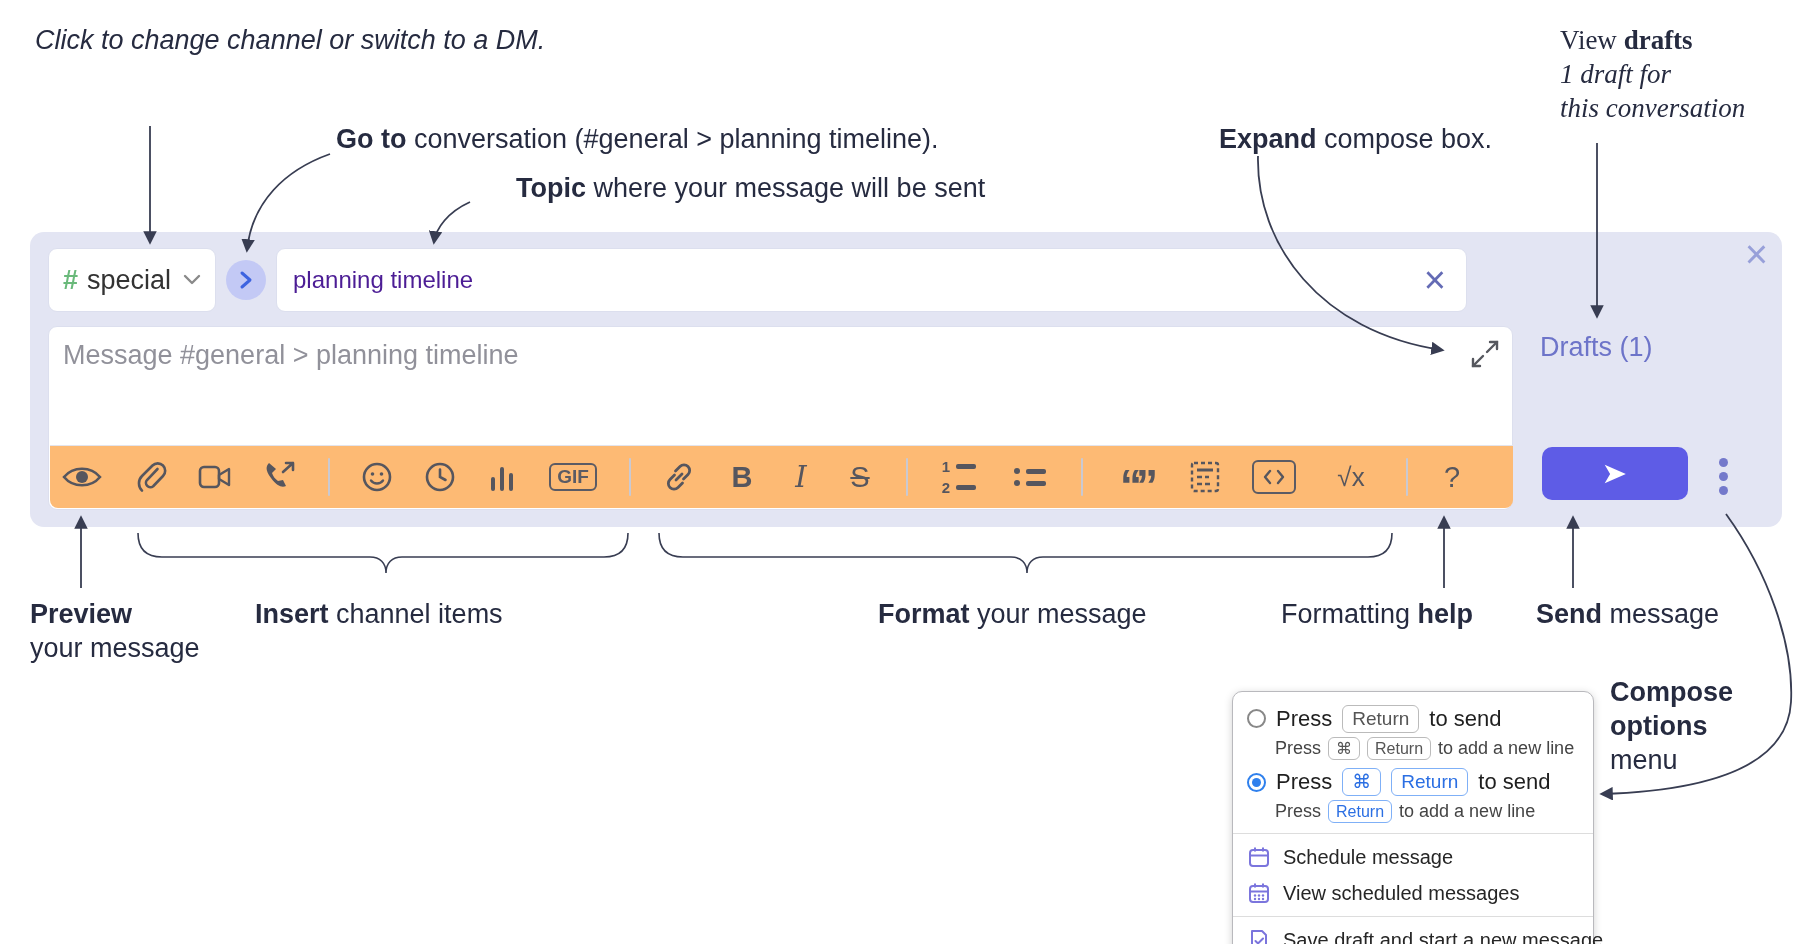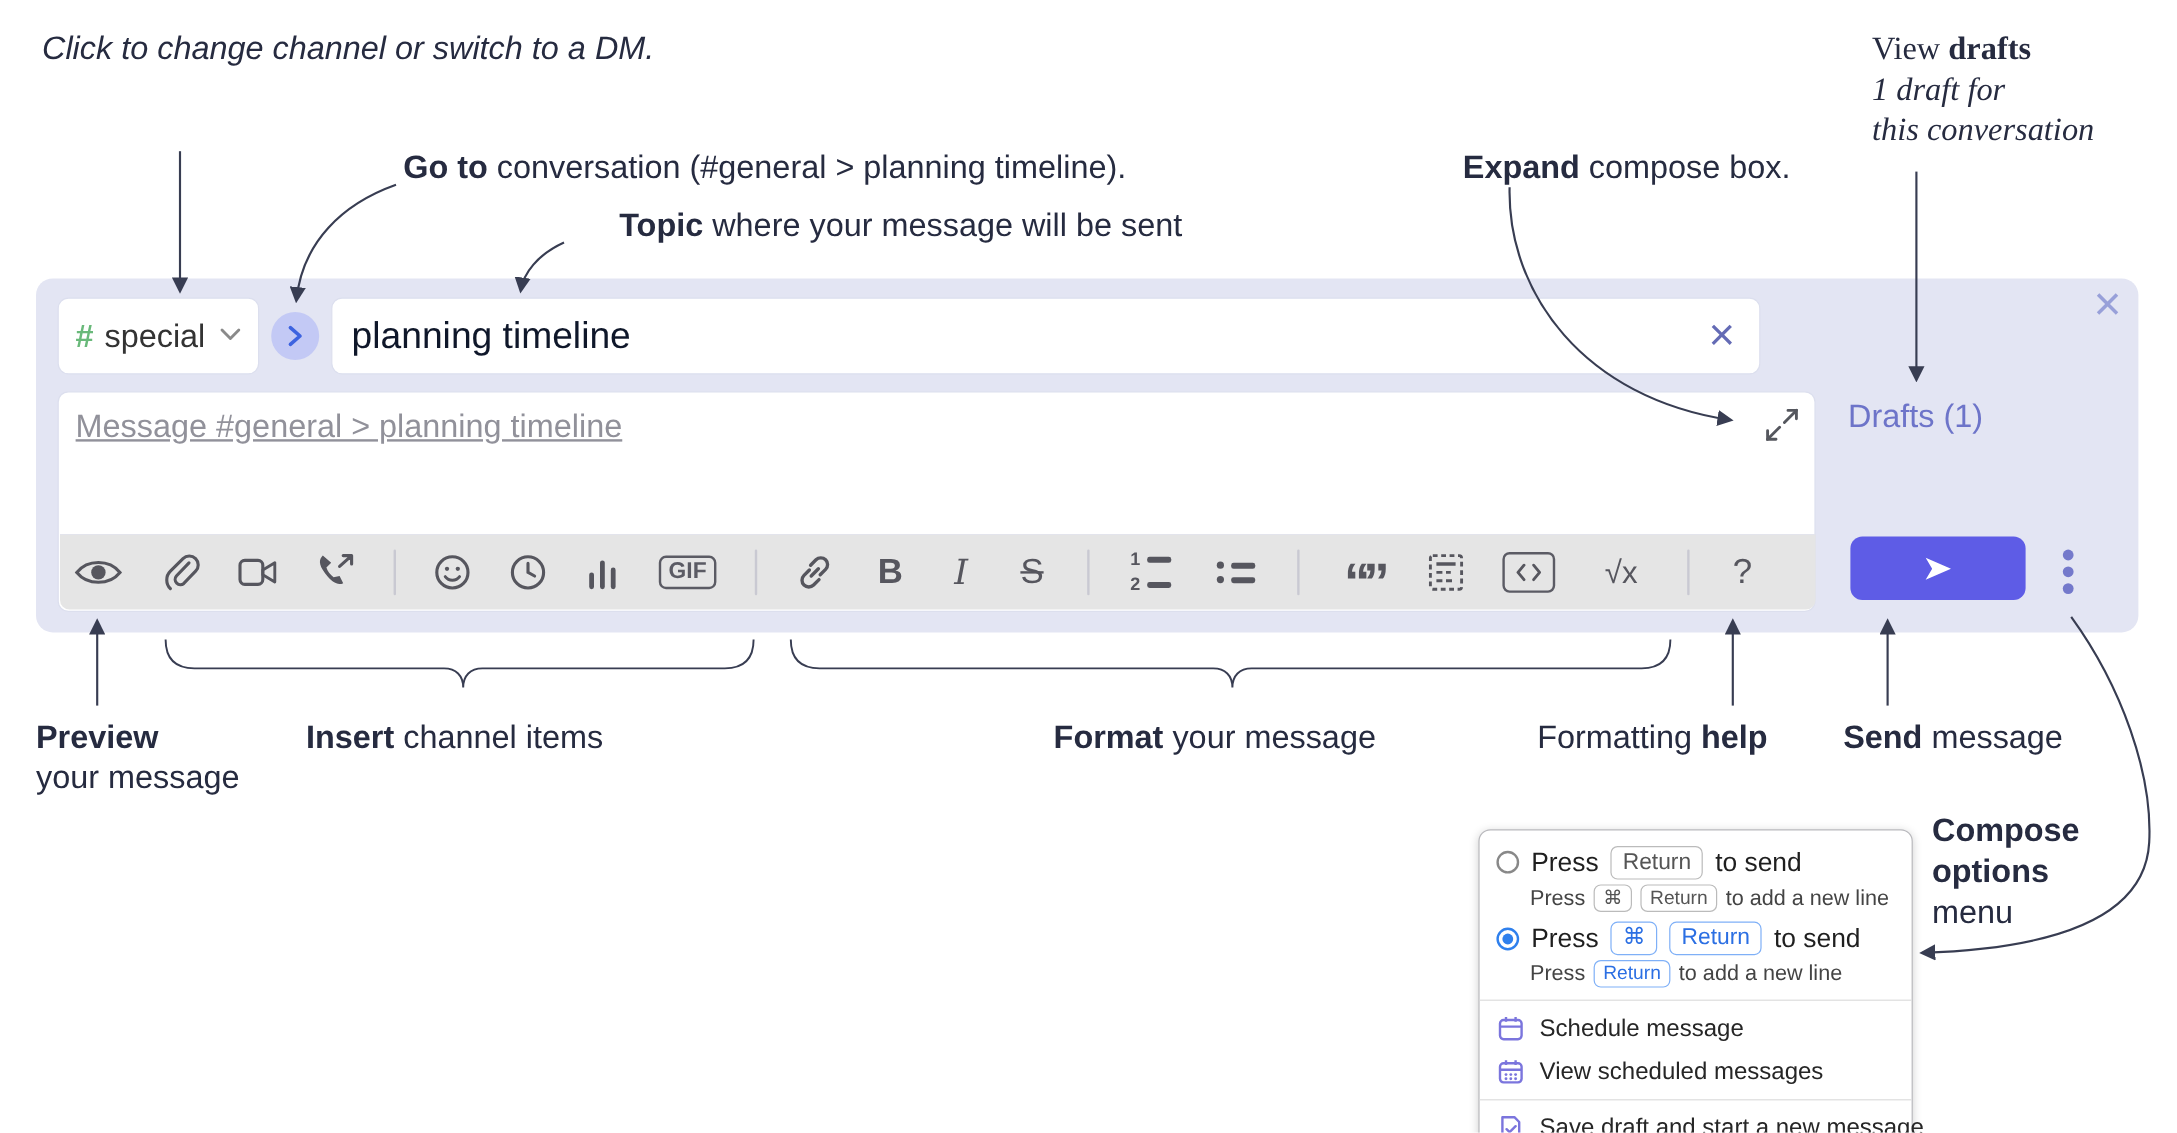--- a/index.html
+++ b/index.html
@@ -13,27 +13,27 @@
   .compose{position:absolute;left:30px;top:232px;width:1752px;height:295px;
            background:#e3e5f3;border-radius:14px;}
   .whitebox{position:absolute;background:#fff;border:1px solid #dcdfee;border-radius:9px;box-sizing:border-box;}
   .channel-box{left:18px;top:16px;width:168px;height:64px;display:flex;align-items:center;padding:0 14px;cursor:pointer;}
   .hash{color:#69b97a;font-weight:bold;font-size:27px;margin-right:9px;}
   .channel-name{font-size:27px;color:#333;}
   .chev{margin-left:auto;}
   .goto-btn{position:absolute;left:196px;top:28px;width:40px;height:40px;border-radius:50%;
             background:#c3c9f5;display:flex;align-items:center;justify-content:center;cursor:pointer;}
   .topic-box{left:246px;top:16px;width:1191px;height:64px;display:flex;align-items:center;padding:0 16px;}
-  .topic-text{font-size:31px;color:#0f172a;flex:1;}
+  .topic-text{font-size:24px;color:#4c1d95;flex:1;}
   .xclear{font-size:38px;color:#646bb5;line-height:1;cursor:pointer;padding:0 4px;}
   .xclose{position:absolute;right:14px;top:2px;font-size:40px;color:#98a0d9;line-height:1;cursor:pointer;}
   .msg-box{left:18px;top:94px;width:1465px;height:184px;}
-  .msg-placeholder{position:absolute;left:14px;top:13px;font-size:27px;color:#91919a;text-decoration:underline;}
+  .msg-placeholder{position:absolute;left:14px;top:13px;font-size:27px;color:#91919a;}
   .expand-btn{position:absolute;right:12px;top:12px;width:30px;height:30px;cursor:pointer;}
-  .toolbar{position:absolute;left:1px;bottom:1px;width:1463px;height:63px;background:#e5e5e5;
+  .toolbar{position:absolute;left:1px;bottom:1px;width:1463px;height:63px;background:#fdba74;
            border-top:1px solid #e3e4ec;border-radius:0 0 8px 8px;box-sizing:border-box;
            display:flex;align-items:center;gap:31px;padding:0 10px;}
   .tbi{display:flex;align-items:center;justify-content:center;color:#5b5b64;cursor:pointer;flex:0 0 auto;}
   .tbdiv{width:2px;height:38px;background:#c9c9d2;border-radius:1px;flex:0 0 auto;}
   .tb-text{font-size:29px;color:#56565e;}
   .tb-bold{font-weight:800;}
   .tb-italic{font-style:italic;font-family:"DejaVu Serif","Liberation Serif",serif;}
   .tb-strike{text-decoration:line-through;}
   .tb-math{font-size:26px;}
   .gifbox{border:2.5px solid #5b5b64;border-radius:6px;padding:1px 6px;font-size:19px;font-weight:bold;color:#5b5b64;}

